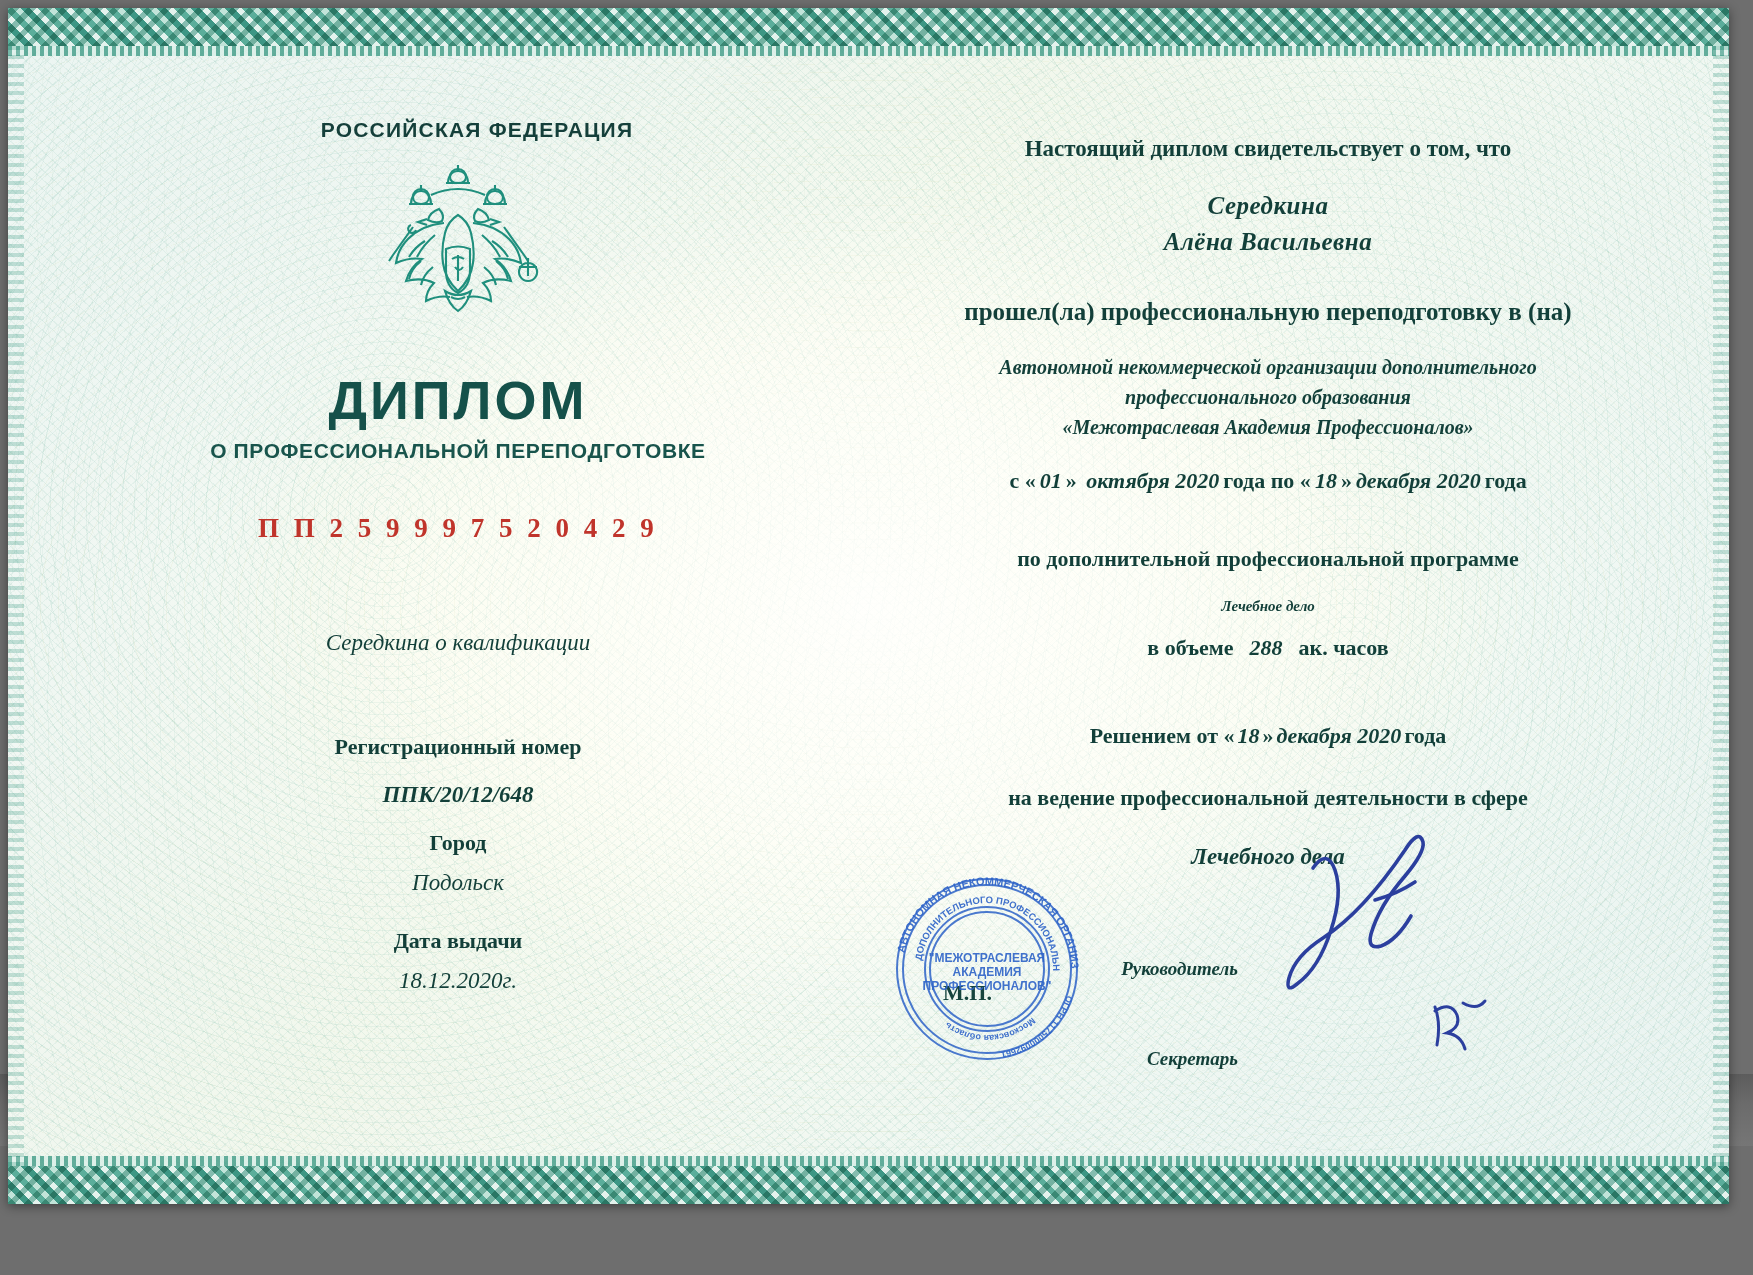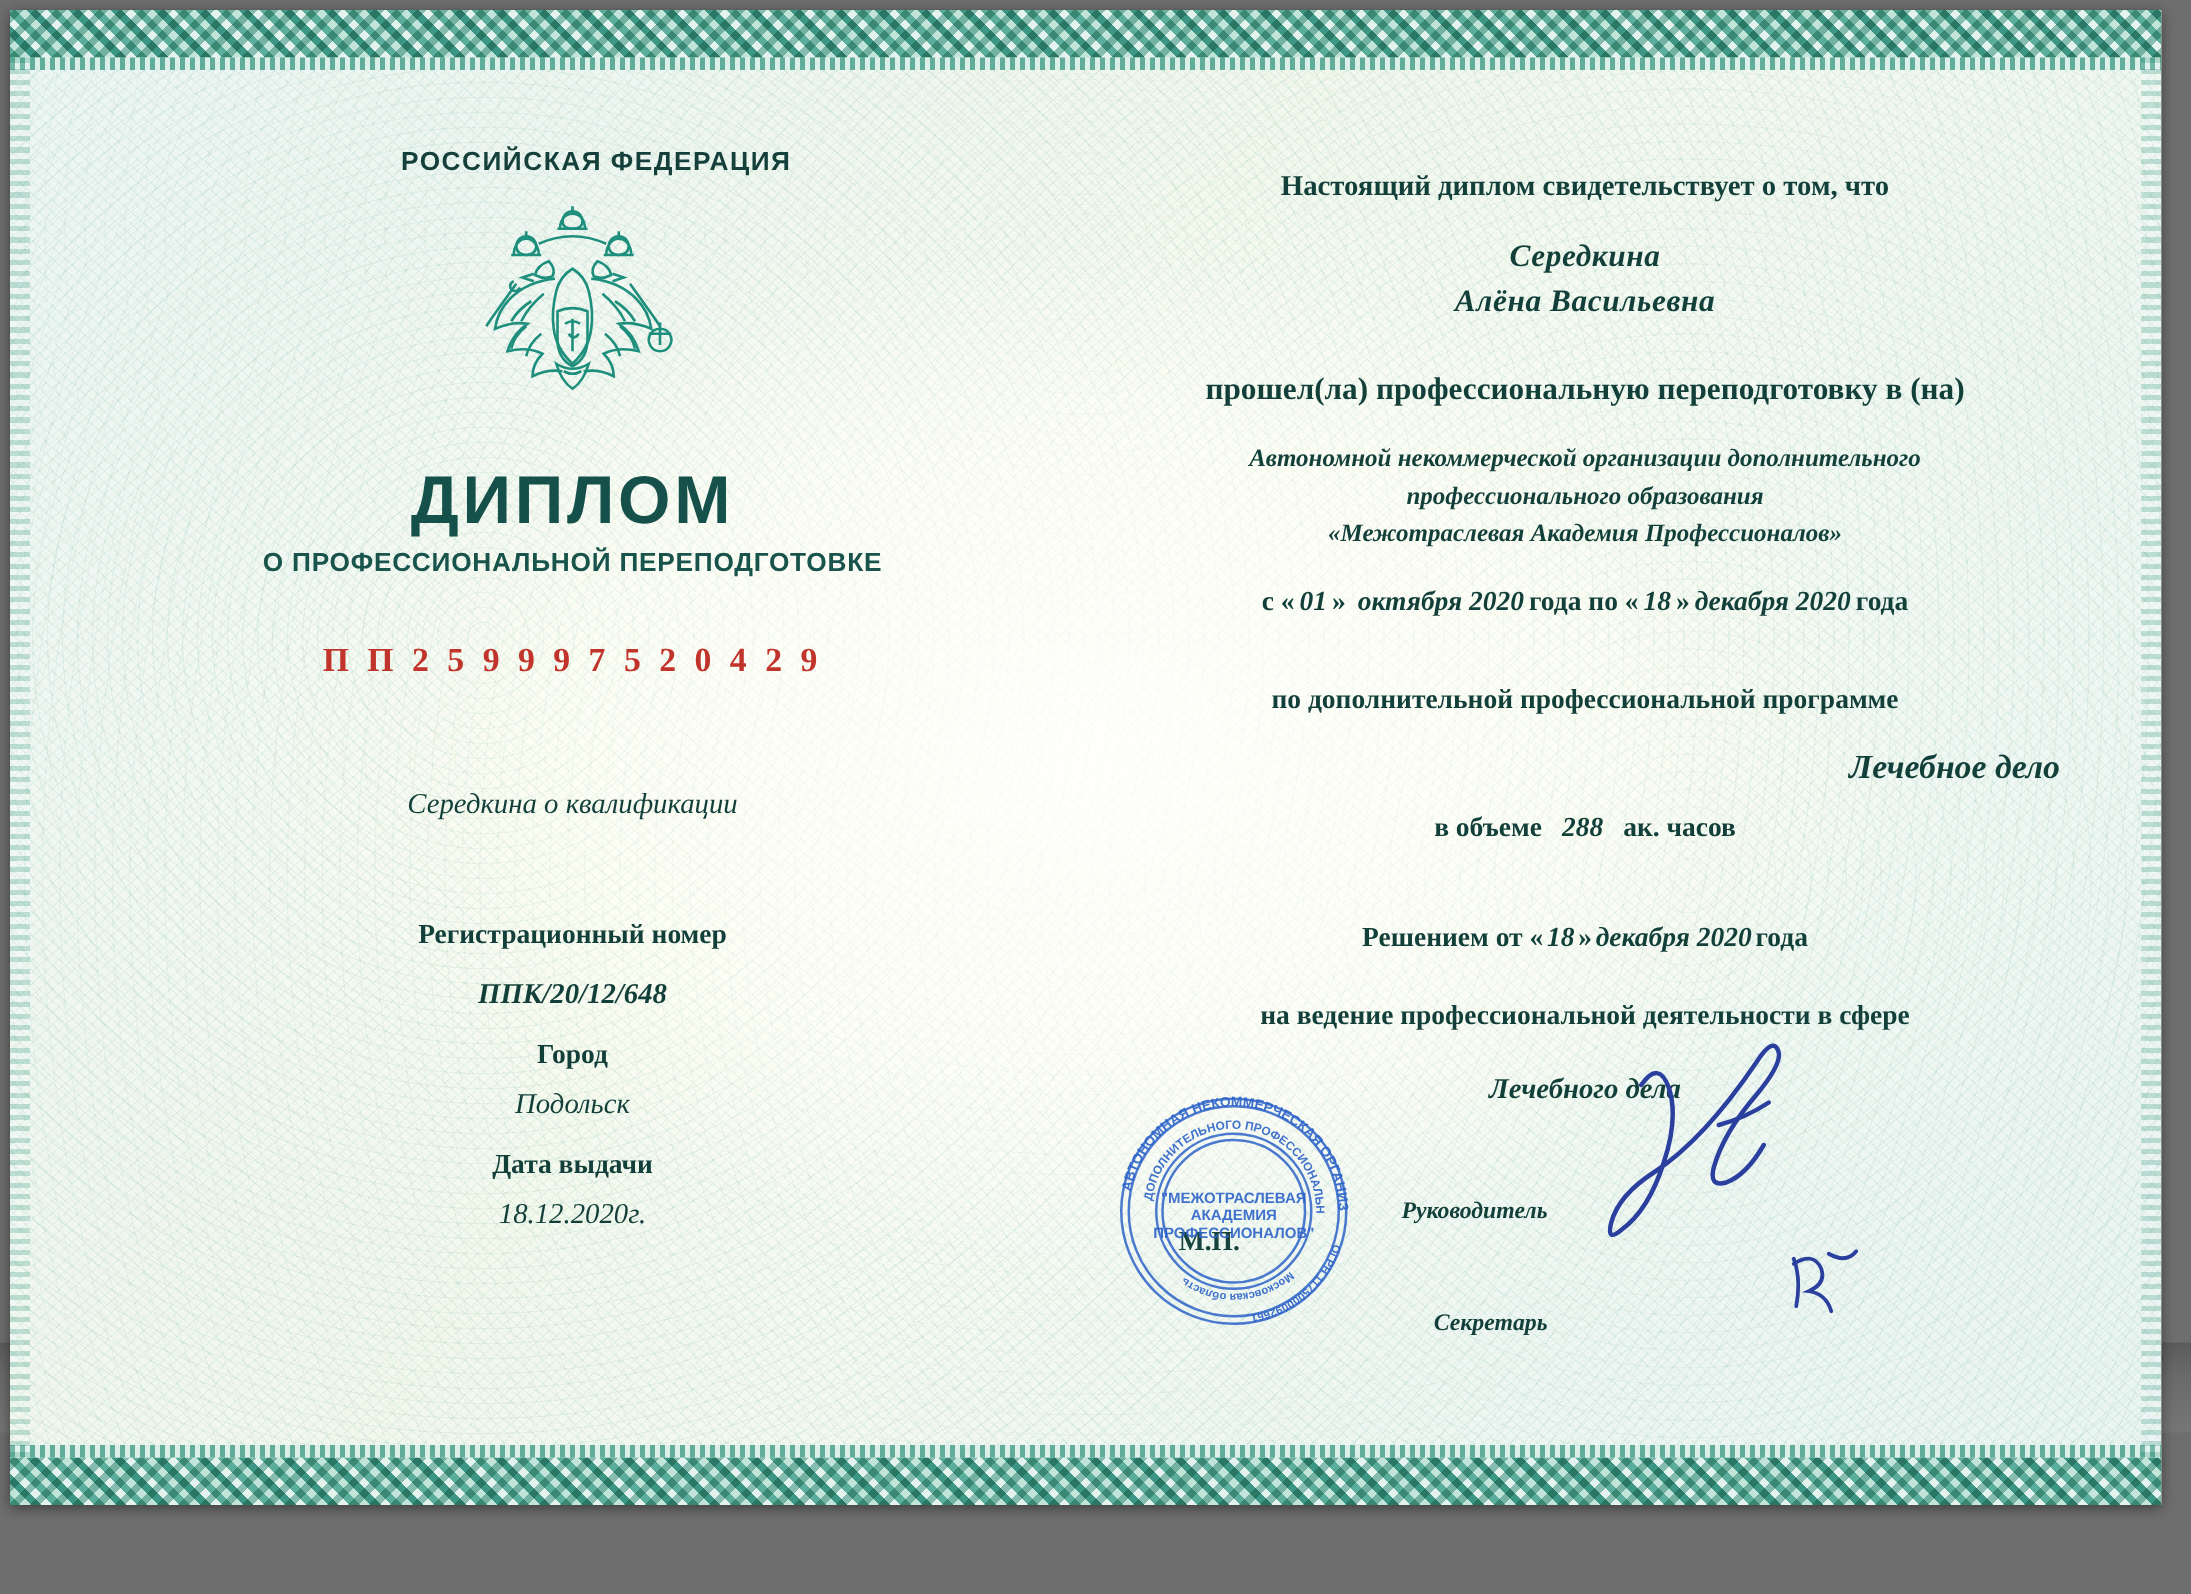--- a/index.html
+++ b/index.html
@@ -190,21 +190,21 @@
     font-weight: bold;
     color: #123f39;
   }
   .city-value {
     margin-top: 14px;
     font-size: 23px;
     font-style: italic;
     color: #123f39;
   }
   .date-label {
-    margin-top: 22px;
+    margin-top: 32px;
     font-size: 22px;
     font-weight: bold;
     color: #123f39;
     text-align: center;
   }
   .date-value {
     margin-top: 14px;
     font-size: 23px;
     font-style: italic;
     color: #123f39;
@@ -258,24 +258,23 @@
     font-weight: bold;
     padding: 0 4px;
   }
   .program-label {
     margin-top: 52px;
     font-size: 22px;
     font-weight: bold;
   }
   .program-name {
     margin-top: 26px;
-    font-size: 27px;
-    font-style: italic;
-    font-weight: bold;
-    text-align: right;
+    font-size: 15px;
+    font-style: italic;
+    font-weight: bold;
   }
   .hours {
     margin-top: 20px;
     font-size: 22px;
     font-weight: bold;
   }
   .hours .it {
     font-style: italic;
     padding: 0 16px;
   }

